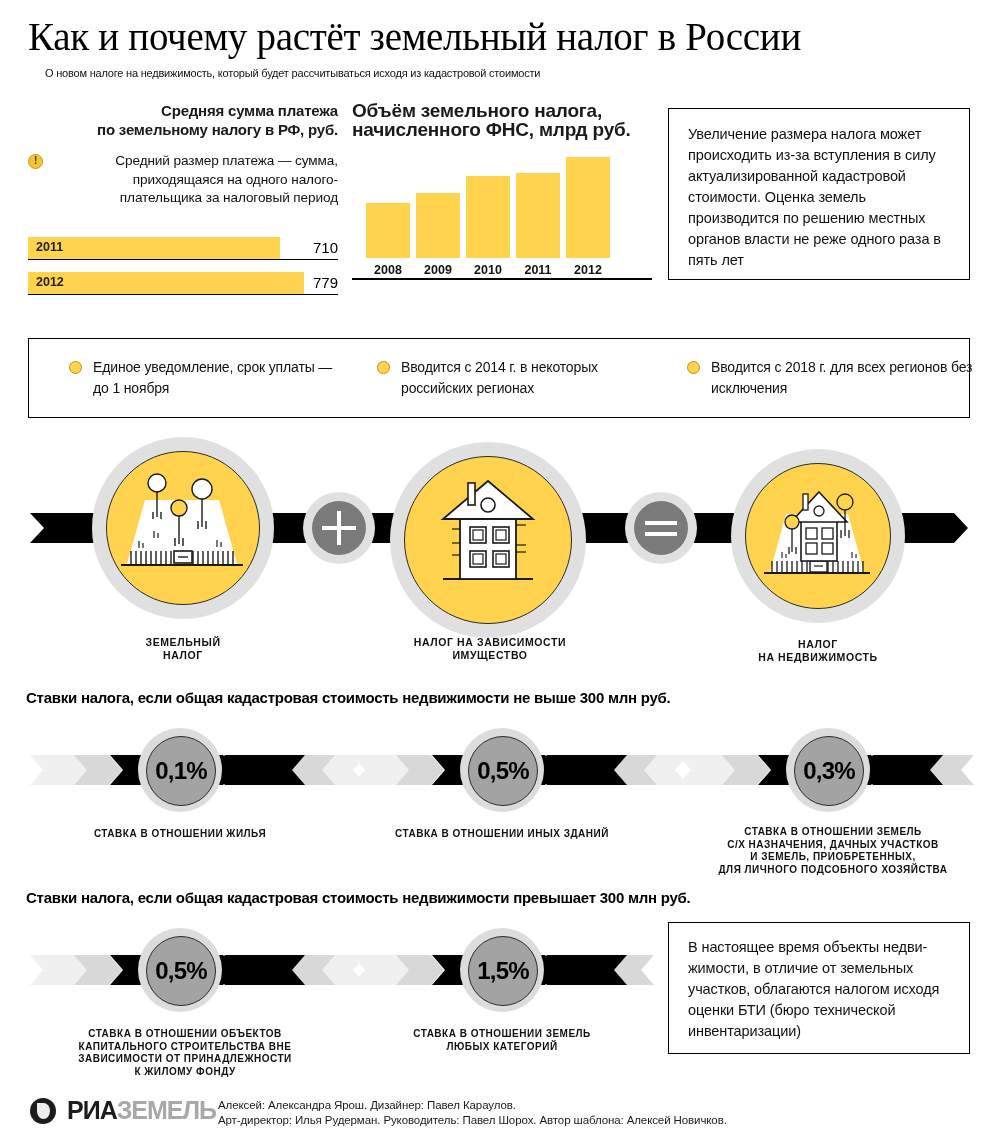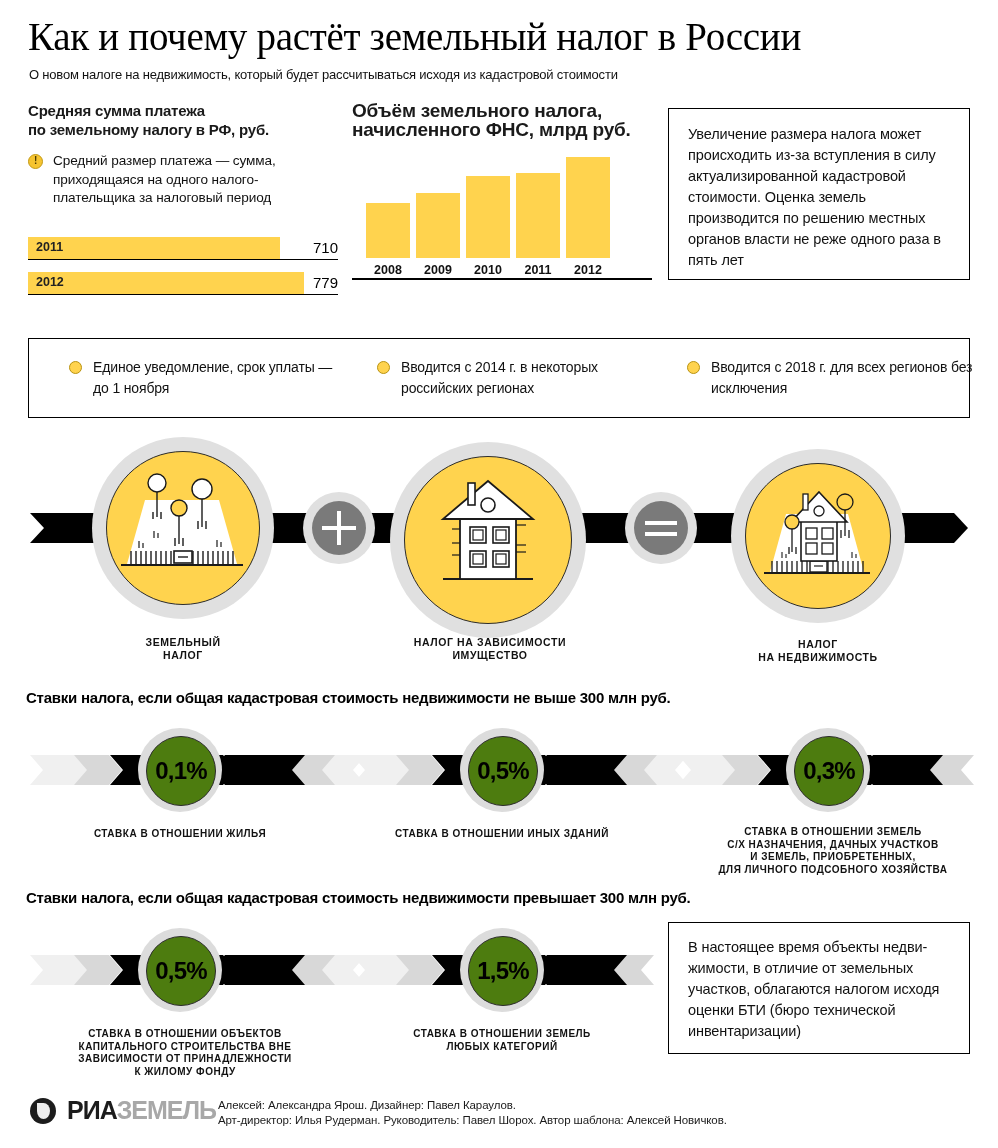--- a/index.html
+++ b/index.html
@@ -12,32 +12,32 @@
   .page{position:relative;width:998px;height:1148px;}
 
   
   .title{
     position:absolute;left:28px;top:14px;width:940px;
     font-family:"Liberation Serif", serif;
     font-size:39px;font-weight:400;letter-spacing:-0.3px;color:#000;
     white-space:nowrap;
   }
   .subtitle{
-    position:absolute;left:29px;top:67px;width:940px;
-    font-size:13px;font-weight:400;color:#111;letter-spacing:-0.2px;
+    position:absolute;left:45px;top:67px;width:940px;
+    font-size:11px;font-weight:400;color:#111;letter-spacing:-0.2px;
   }
 
   
   .sechead{
     position:absolute;font-size:15px;font-weight:bold;color:#000;
     letter-spacing:-0.25px;line-height:19px;
   }
 
   
-  .blockA{position:absolute;left:28px;top:101px;width:310px;}
+  .blockA{position:absolute;left:28px;top:101px;width:310px;text-align:right;}
   .blockA .hd{font-size:15px;font-weight:bold;line-height:19px;letter-spacing:-0.2px;}
   .note{position:relative;margin-top:13px;padding-left:25px;font-size:13.6px;line-height:18.5px;color:#111;letter-spacing:-0.1px;}
   .info-ico{
     position:absolute;left:0;top:2px;width:13px;height:13px;border-radius:50%;
     background:#f6c430;border:1px solid #c39a15;
   }
   .info-ico:after{
     content:"!";position:absolute;left:0;right:0;top:-1px;text-align:center;
     font-size:10px;font-weight:bold;color:#4a3a00;line-height:14px;
   }
@@ -82,21 +82,21 @@
 
   
   .chev{position:absolute;height:30px;}
   .chev.gl{background:#f0f0f0;}
   .chev.gd{background:#d8d8d8;}
   .chev.blk{background:#000;}
   .chevR{clip-path:polygon(0 0, calc(100% - 13px) 0, 100% 50%, calc(100% - 13px) 100%, 0 100%, 13px 50%);}
   .chevL{clip-path:polygon(13px 0, 100% 0, calc(100% - 13px) 50%, 100% 100%, 13px 100%, 0 50%);}
 
   .ratecirc{position:absolute;width:84px;height:84px;border-radius:50%;background:#dcdcdc;}
-  .ratecirc .rin{position:absolute;left:8px;top:8px;width:68px;height:68px;border-radius:50%;background:#4d7c0f;border:1.5px solid #2b2b2b;}
+  .ratecirc .rin{position:absolute;left:8px;top:8px;width:68px;height:68px;border-radius:50%;background:#a3a3a3;border:1.5px solid #2b2b2b;}
   .rateval{position:absolute;left:0;right:0;top:20px;text-align:center;font-size:24px;font-weight:bold;color:#000;letter-spacing:-0.8px;}
   .ratecap{position:absolute;text-align:center;font-size:10px;font-weight:bold;letter-spacing:0.5px;line-height:12.5px;color:#111;}
 
   
   .footer{position:absolute;left:0;top:1085px;width:998px;height:60px;}
   .logo{position:absolute;left:30px;top:11px;display:flex;align-items:center;}
   .logo-mark{width:26px;height:26px;border-radius:50%;background:#1c1c1c;position:relative;}
   .logo-mark:after{content:"";position:absolute;left:7px;top:5px;width:13px;height:16px;border-radius:0 50% 50% 50%;background:#fff;opacity:.92;}
   .logo-ria{font-size:25px;font-weight:bold;color:#1c1c1c;letter-spacing:-1px;margin-left:11px;}
   .logo-novosti{font-size:25px;font-weight:bold;color:#a8a8a8;letter-spacing:-1px;}

